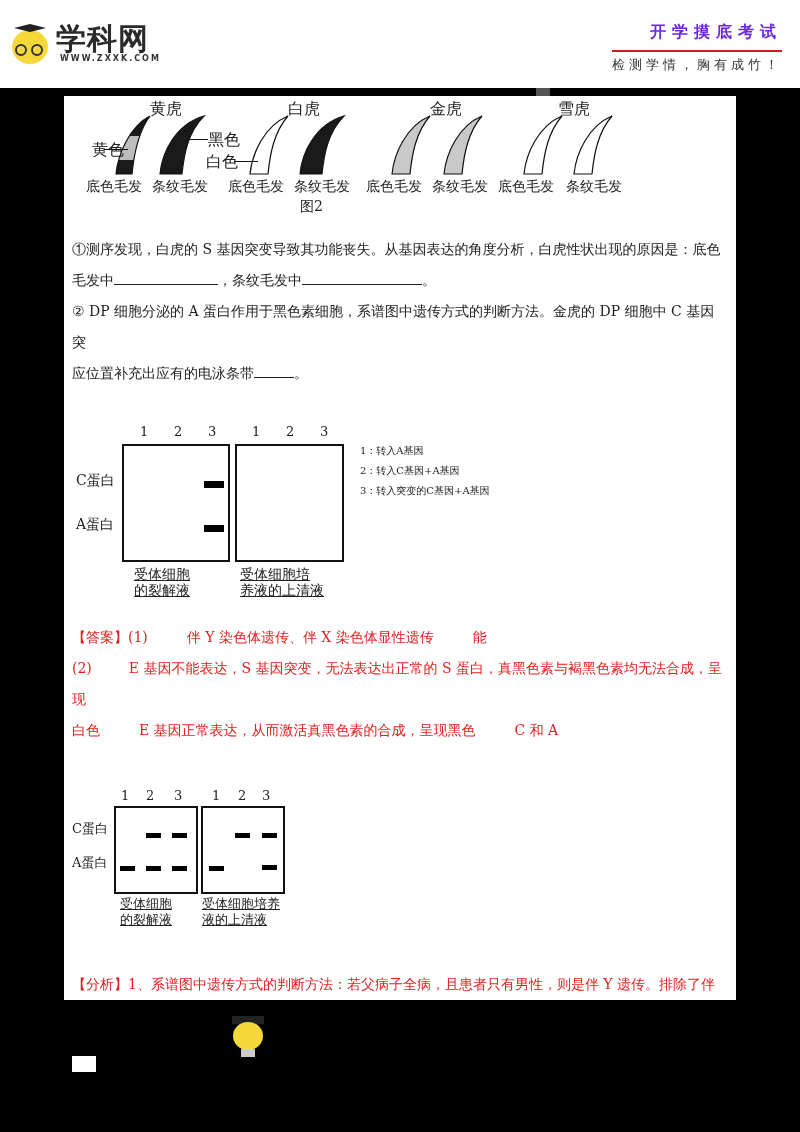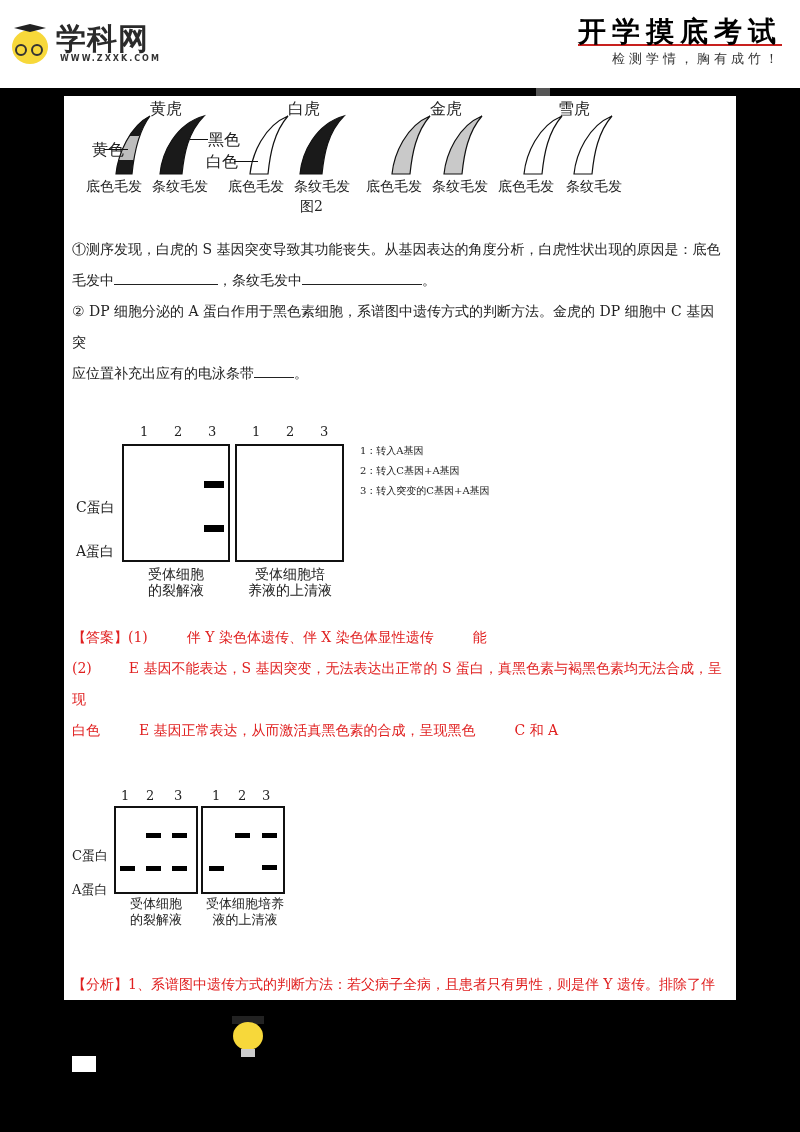--- a/index.html
+++ b/index.html
@@ -26,22 +26,22 @@
   .logo-text {
     position: absolute; left: 46px; top: 0px; font-family: "DejaVu Sans", sans-serif;
     font-weight: bold; font-size: 30px; color: #2a2a2a; letter-spacing: 1px; line-height: 34px;
   }
   .logo-url {
     position: absolute; left: 50px; top: 32px; font-family: "DejaVu Sans", sans-serif;
     font-size: 8px; letter-spacing: 2px; color: #333; font-weight: bold;
   }
   .slogan { position: absolute; right: 18px; top: 20px; text-align: right; }
   .slogan-title {
-    font-family: "DejaVu Serif", serif; font-weight: bold; color: #000000; font-size: 28px;
-    letter-spacing: 6px; border-bottom: 2px solid #c8201e; padding-bottom: 0; line-height: 24px;
+    font-family: "DejaVu Serif", serif; font-weight: bold; color: #6d28d9; font-size: 16px;
+    letter-spacing: 6px; border-bottom: 2px solid #c8201e; padding-bottom: 6px; line-height: 24px;
   }
   .slogan-sub {
     font-family: "DejaVu Sans", sans-serif; font-size: 13px; color: #333; letter-spacing: 4px;
     margin-top: 4px;
   }
   .gray-mark { position: absolute; left: 536px; top: 88px; width: 14px; height: 8px; background: #555; }
 
   .page {
     position: absolute; left: 64px; top: 96px; width: 672px; height: 904px; background: #fff;
     color: #222;
@@ -53,22 +53,22 @@
   .horn { position: absolute; top: 18px; width: 60px; height: 62px; }
 
   .para { position: absolute; left: 8px; width: 656px; font-size: 14px; line-height: 31px; }
   .para.red { color: #e02020; }
   .blank { display: inline-block; border-bottom: 1px solid #222; height: 14px; vertical-align: baseline; }
 
   .gel-block { position: absolute; }
   .gel-box { position: absolute; border: 2px solid #111; box-sizing: border-box; background: #fff; }
   .band { position: absolute; background: #000; }
   .lane-num { position: absolute; font-size: 13px; }
-  .row-label { position: absolute; font-size: 14px; margin-top: 27px; }
-  .gel-caption { position: absolute; font-size: 14px; line-height: 16px; text-align: center; }
+  .row-label { position: absolute; font-size: 14px; }
+  .gel-caption { position: absolute; font-size: 14px; line-height: 16px; text-align: left; text-decoration: underline; }
   .legend-item { position: absolute; font-size: 10px; }
 
   .footer-logo {
     position: absolute; left: 232px; top: 1016px; width: 32px; height: 40px;
   }
   .footer-logo .face {
     position: absolute; left: 1px; top: 6px; width: 30px; height: 28px; border-radius: 50%;
     background: #f7d83a;
   }
   .footer-logo .cap { position: absolute; left: 0; top: 0; width: 32px; height: 8px; background: #222; }

